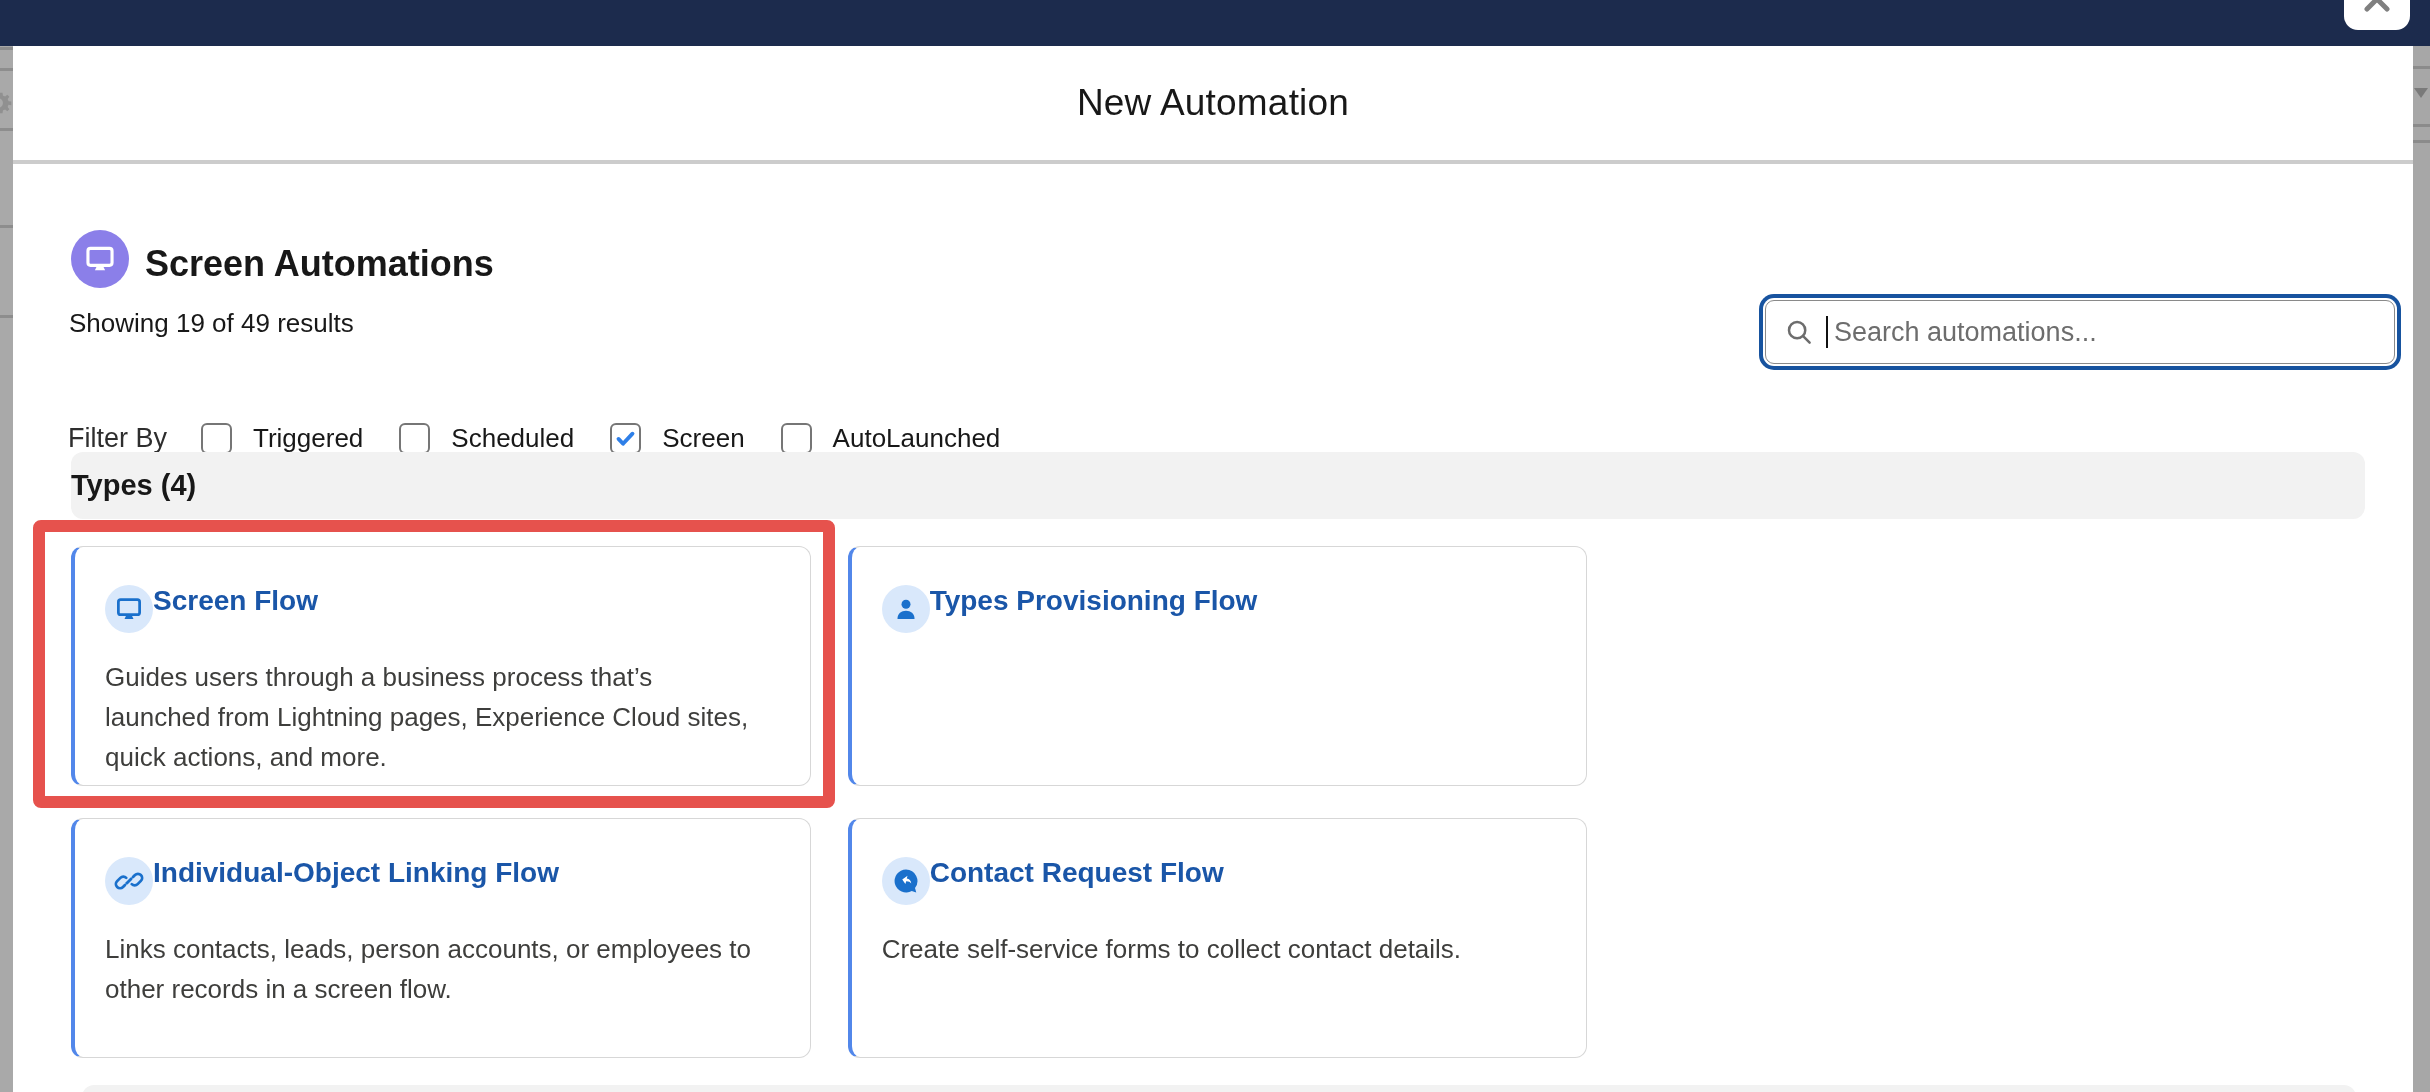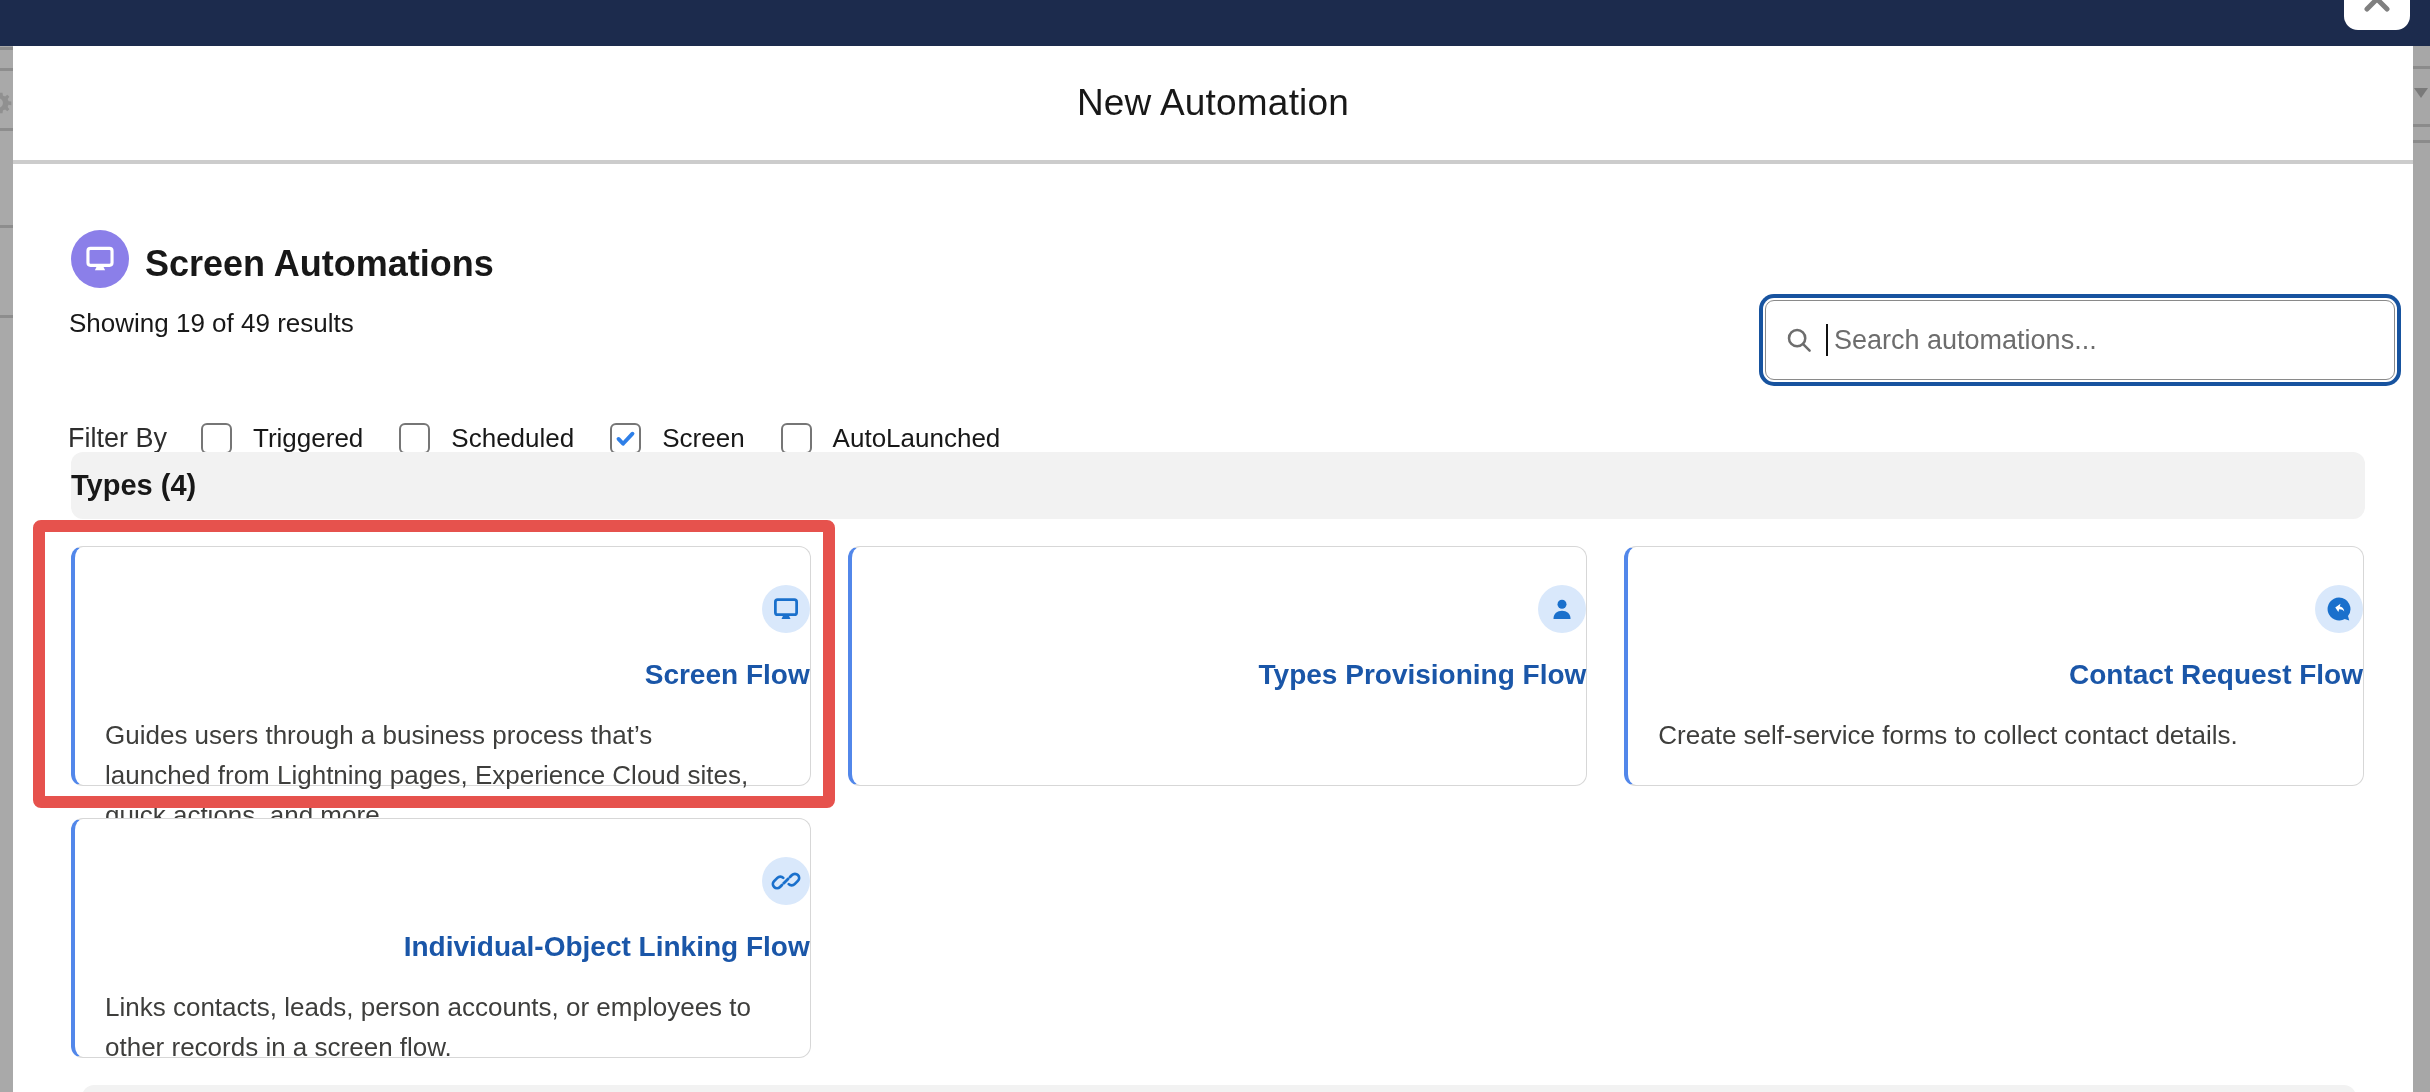--- a/index.html
+++ b/index.html
@@ -43,21 +43,21 @@
   }
   .section-title{
     position:absolute;left:132px;top:197px;font-size:36px;font-weight:700;color:#181818;
   }
   .results-summary{position:absolute;left:56px;top:262px;font-size:26px;color:#181818;}
   
   .search-box{
     position:absolute;left:1752px;top:254px;width:592px;height:54px;
     background:#ffffff;border:1px solid #8a8a8a;border-radius:9px;
     box-shadow:0 0 0 2px #ffffff,0 0 0 6px #17539f;
-    display:flex;align-items:center;padding:12px 18px;gap:12px;
+    display:flex;align-items:center;padding:4px 18px;gap:12px;
   }
   .search-box input{
     border:none;outline:none;flex:1;font-size:27px;color:#181818;background:transparent;
     font-family:"Liberation Sans","DejaVu Sans",sans-serif;
   }
   .search-box input::placeholder{color:#6d6d6d;opacity:1;}
   .caret{width:2px;height:32px;background:#111;margin-right:-8px;}
   
   .filter-row{position:absolute;left:55px;top:377px;display:flex;align-items:flex-start;}
   .filter-label{font-size:27px;color:#2e2e2e;margin-right:34px;}
@@ -78,21 +78,21 @@
   
   .cards-grid{
     position:absolute;left:58px;top:500px;width:2293px;
     display:grid;grid-template-columns:repeat(3,1fr);grid-auto-rows:240px;
     column-gap:37px;row-gap:32px;
   }
   .card{
     position:relative;background:#ffffff;border:1px solid #d7d7d7;border-left:4px solid #5287ea;
     border-radius:12px;box-sizing:border-box;cursor:pointer;
   }
-  .card-head{display:flex;align-items:flex-end;gap:26px;margin:38px 0 0 30px;flex-direction:column;}
+  .card-head{display:flex;align-items:flex-start;margin:38px 0 0 30px;}
   .card-icon{
     width:48px;height:48px;border-radius:50%;background:#d9e8fb;flex:0 0 48px;
     display:flex;align-items:center;justify-content:center;
   }
   .card-title{font-size:28px;font-weight:700;color:#1a56a8;}
   .card-desc{
     margin:24px 30px 0 30px;font-size:26px;line-height:40px;color:#3e3e3c;white-space:pre-line;
   }
   .red-annotation{
     position:absolute;left:-42px;top:-27px;right:-25px;bottom:-23px;
@@ -223,45 +223,45 @@
         <span class="card-icon">
           <svg width="30" height="30" viewBox="0 0 24 24" fill="#1a70cc">
             <circle cx="12" cy="8.2" r="3.6"></circle>
             <path d="M5.2 19.5c0-3.8 3-6.1 6.8-6.1s6.8 2.3 6.8 6.1v.4H5.2z"></path>
           </svg>
         </span>
         <span class="card-title">Types Provisioning Flow</span>
       </div>
     </div>
 
-    <div class="card">
-      <div class="card-head">
-        <span class="card-icon">
-          <svg width="30" height="30" viewBox="0 0 24 24">
-            <path d="M12 2.8a9.2 9.2 0 1 0 4.6 17.2l3.6 1.1-1-3.5A9.2 9.2 0 0 0 12 2.8z" fill="#1a70cc"></path>
-            <path d="M9 10.8l4.2-3-0.6 2.2c2 .3 3.4 1.6 3.6 3.9-1-1.1-2.2-1.7-4.1-1.6l-.6 2z" fill="#ffffff"></path>
-          </svg>
-        </span>
-        <span class="card-title">Contact Request Flow</span>
-      </div>
-      <div class="card-desc">Create self-service forms to collect contact details.</div>
-    </div>
-
     <div class="card row2">
       <div class="card-head">
         <span class="card-icon">
           <svg width="30" height="30" viewBox="0 0 24 24" fill="none" stroke="#1a70cc" stroke-width="2.2" stroke-linecap="round">
             <path d="M10.2 13.8l3.6-3.6"></path>
             <path d="M8.8 15.2l-1.6 1.6a3.3 3.3 0 0 1-4.7-4.7l2.6-2.6a3.3 3.3 0 0 1 4.7 0"></path>
             <path d="M15.2 8.8l1.6-1.6a3.3 3.3 0 0 1 4.7 4.7l-2.6 2.6a3.3 3.3 0 0 1-4.7 0"></path>
           </svg>
         </span>
         <span class="card-title">Individual-Object Linking Flow</span>
       </div>
       <div class="card-desc">Links contacts, leads, person accounts, or employees to
 other records in a screen flow.</div>
     </div>
 
+    <div class="card">
+      <div class="card-head">
+        <span class="card-icon">
+          <svg width="30" height="30" viewBox="0 0 24 24">
+            <path d="M12 2.8a9.2 9.2 0 1 0 4.6 17.2l3.6 1.1-1-3.5A9.2 9.2 0 0 0 12 2.8z" fill="#1a70cc"></path>
+            <path d="M9 10.8l4.2-3-0.6 2.2c2 .3 3.4 1.6 3.6 3.9-1-1.1-2.2-1.7-4.1-1.6l-.6 2z" fill="#ffffff"></path>
+          </svg>
+        </span>
+        <span class="card-title">Contact Request Flow</span>
+      </div>
+      <div class="card-desc">Create self-service forms to collect contact details.</div>
+    </div>
+
   </div>
 
   <div class="next-section-bar"></div>
 
 </div>
 
 </body></html>

